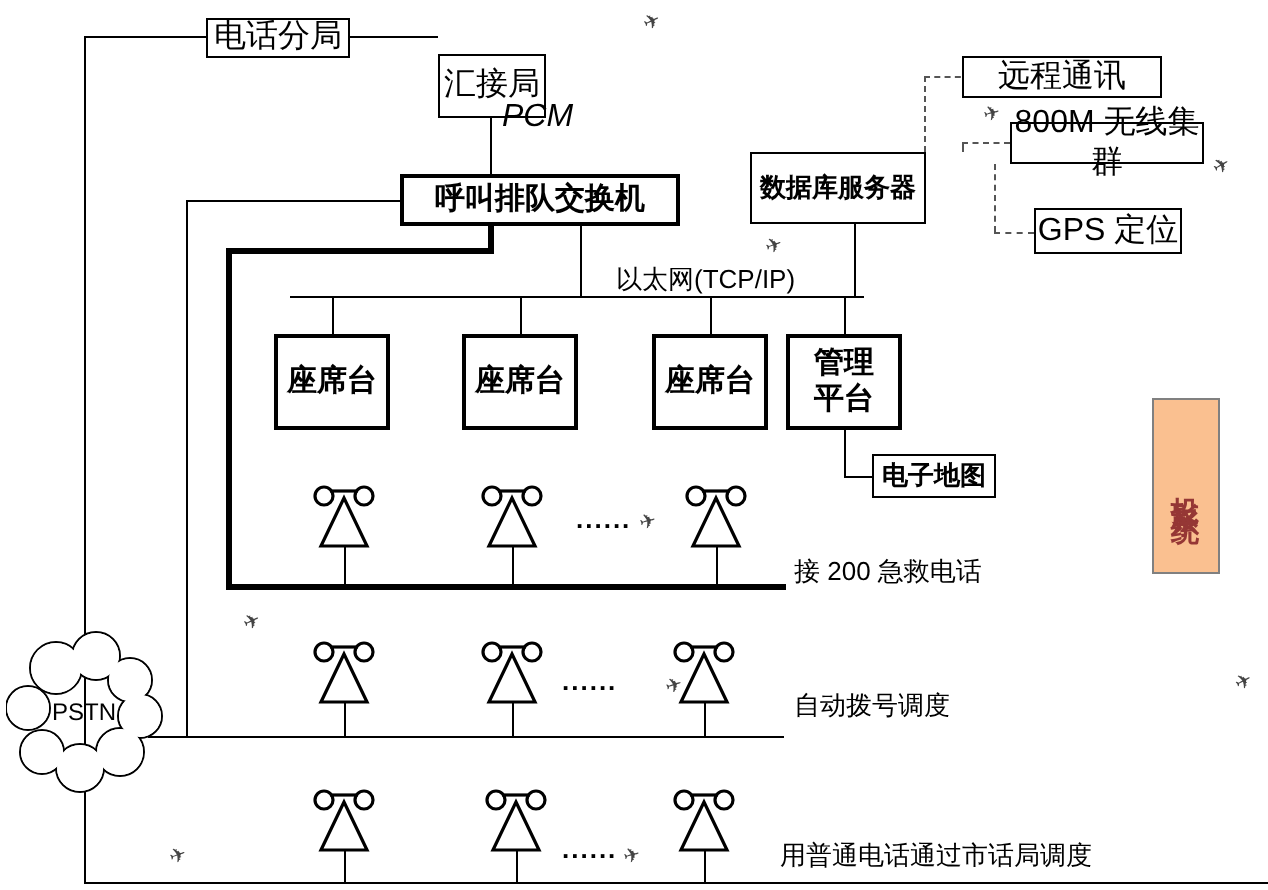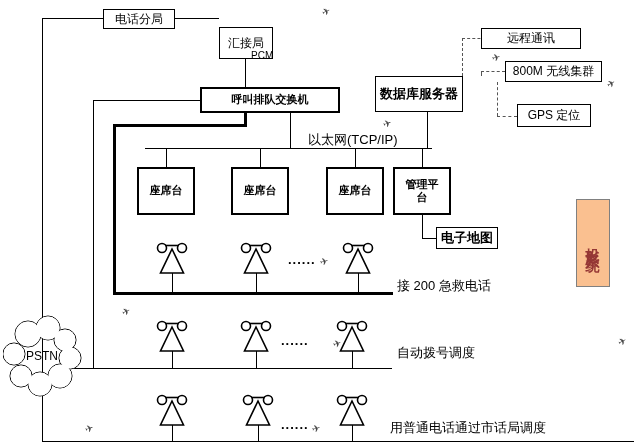--- a/index.html
+++ b/index.html
@@ -11,27 +11,27 @@
   .hline,.vline{position:absolute;background:#000;}
   .hline{height:1px;}
   .vline{width:1px;}
   .thick-h{position:absolute;background:#000;height:3px;}
   .thick-v{position:absolute;background:#000;width:3px;}
   .dash-h{position:absolute;border-top:1px dashed #555;height:0;}
   .dash-v{position:absolute;border-left:1px dashed #555;width:0;}
   .box{
     position:absolute;border:1px solid #000;background:#fff;
     display:flex;align-items:center;justify-content:center;
-    font-size:12px;text-align:center;box-sizing:border-box;line-height:1.2;
+    font-size:16px;text-align:center;box-sizing:border-box;line-height:1.2;
   }
-  .box.bold{font-weight:bold;border-width:2px;font-size:11px;text-align:center;}
+  .box.bold{font-weight:bold;border-width:2px;font-size:15px;text-align:center;}
   .box.boldtext{font-weight:bold;font-size:13px;}
   .wrap2{width:34px;white-space:normal;}
   .lbl{position:absolute;font-size:13px;white-space:nowrap;}
-  .lbl.small{font-size:10px;}
+  .lbl.small{font-size:16px;font-style:italic;}
   .projection{
     position:absolute;border:1px solid #808080;background:#FAC090;
     display:flex;align-items:center;justify-content:center;
     writing-mode:vertical-rl;font-weight:bold;font-size:14px;
     color:#953735;letter-spacing:3px;box-sizing:border-box;
   }
   .phone{position:absolute;}
   .plane{position:absolute;font-size:10px;color:#444;display:inline-block;}
   .ellipsis{position:absolute;font-size:13px;font-weight:bold;letter-spacing:1px;}
   .cloud{position:absolute;}

